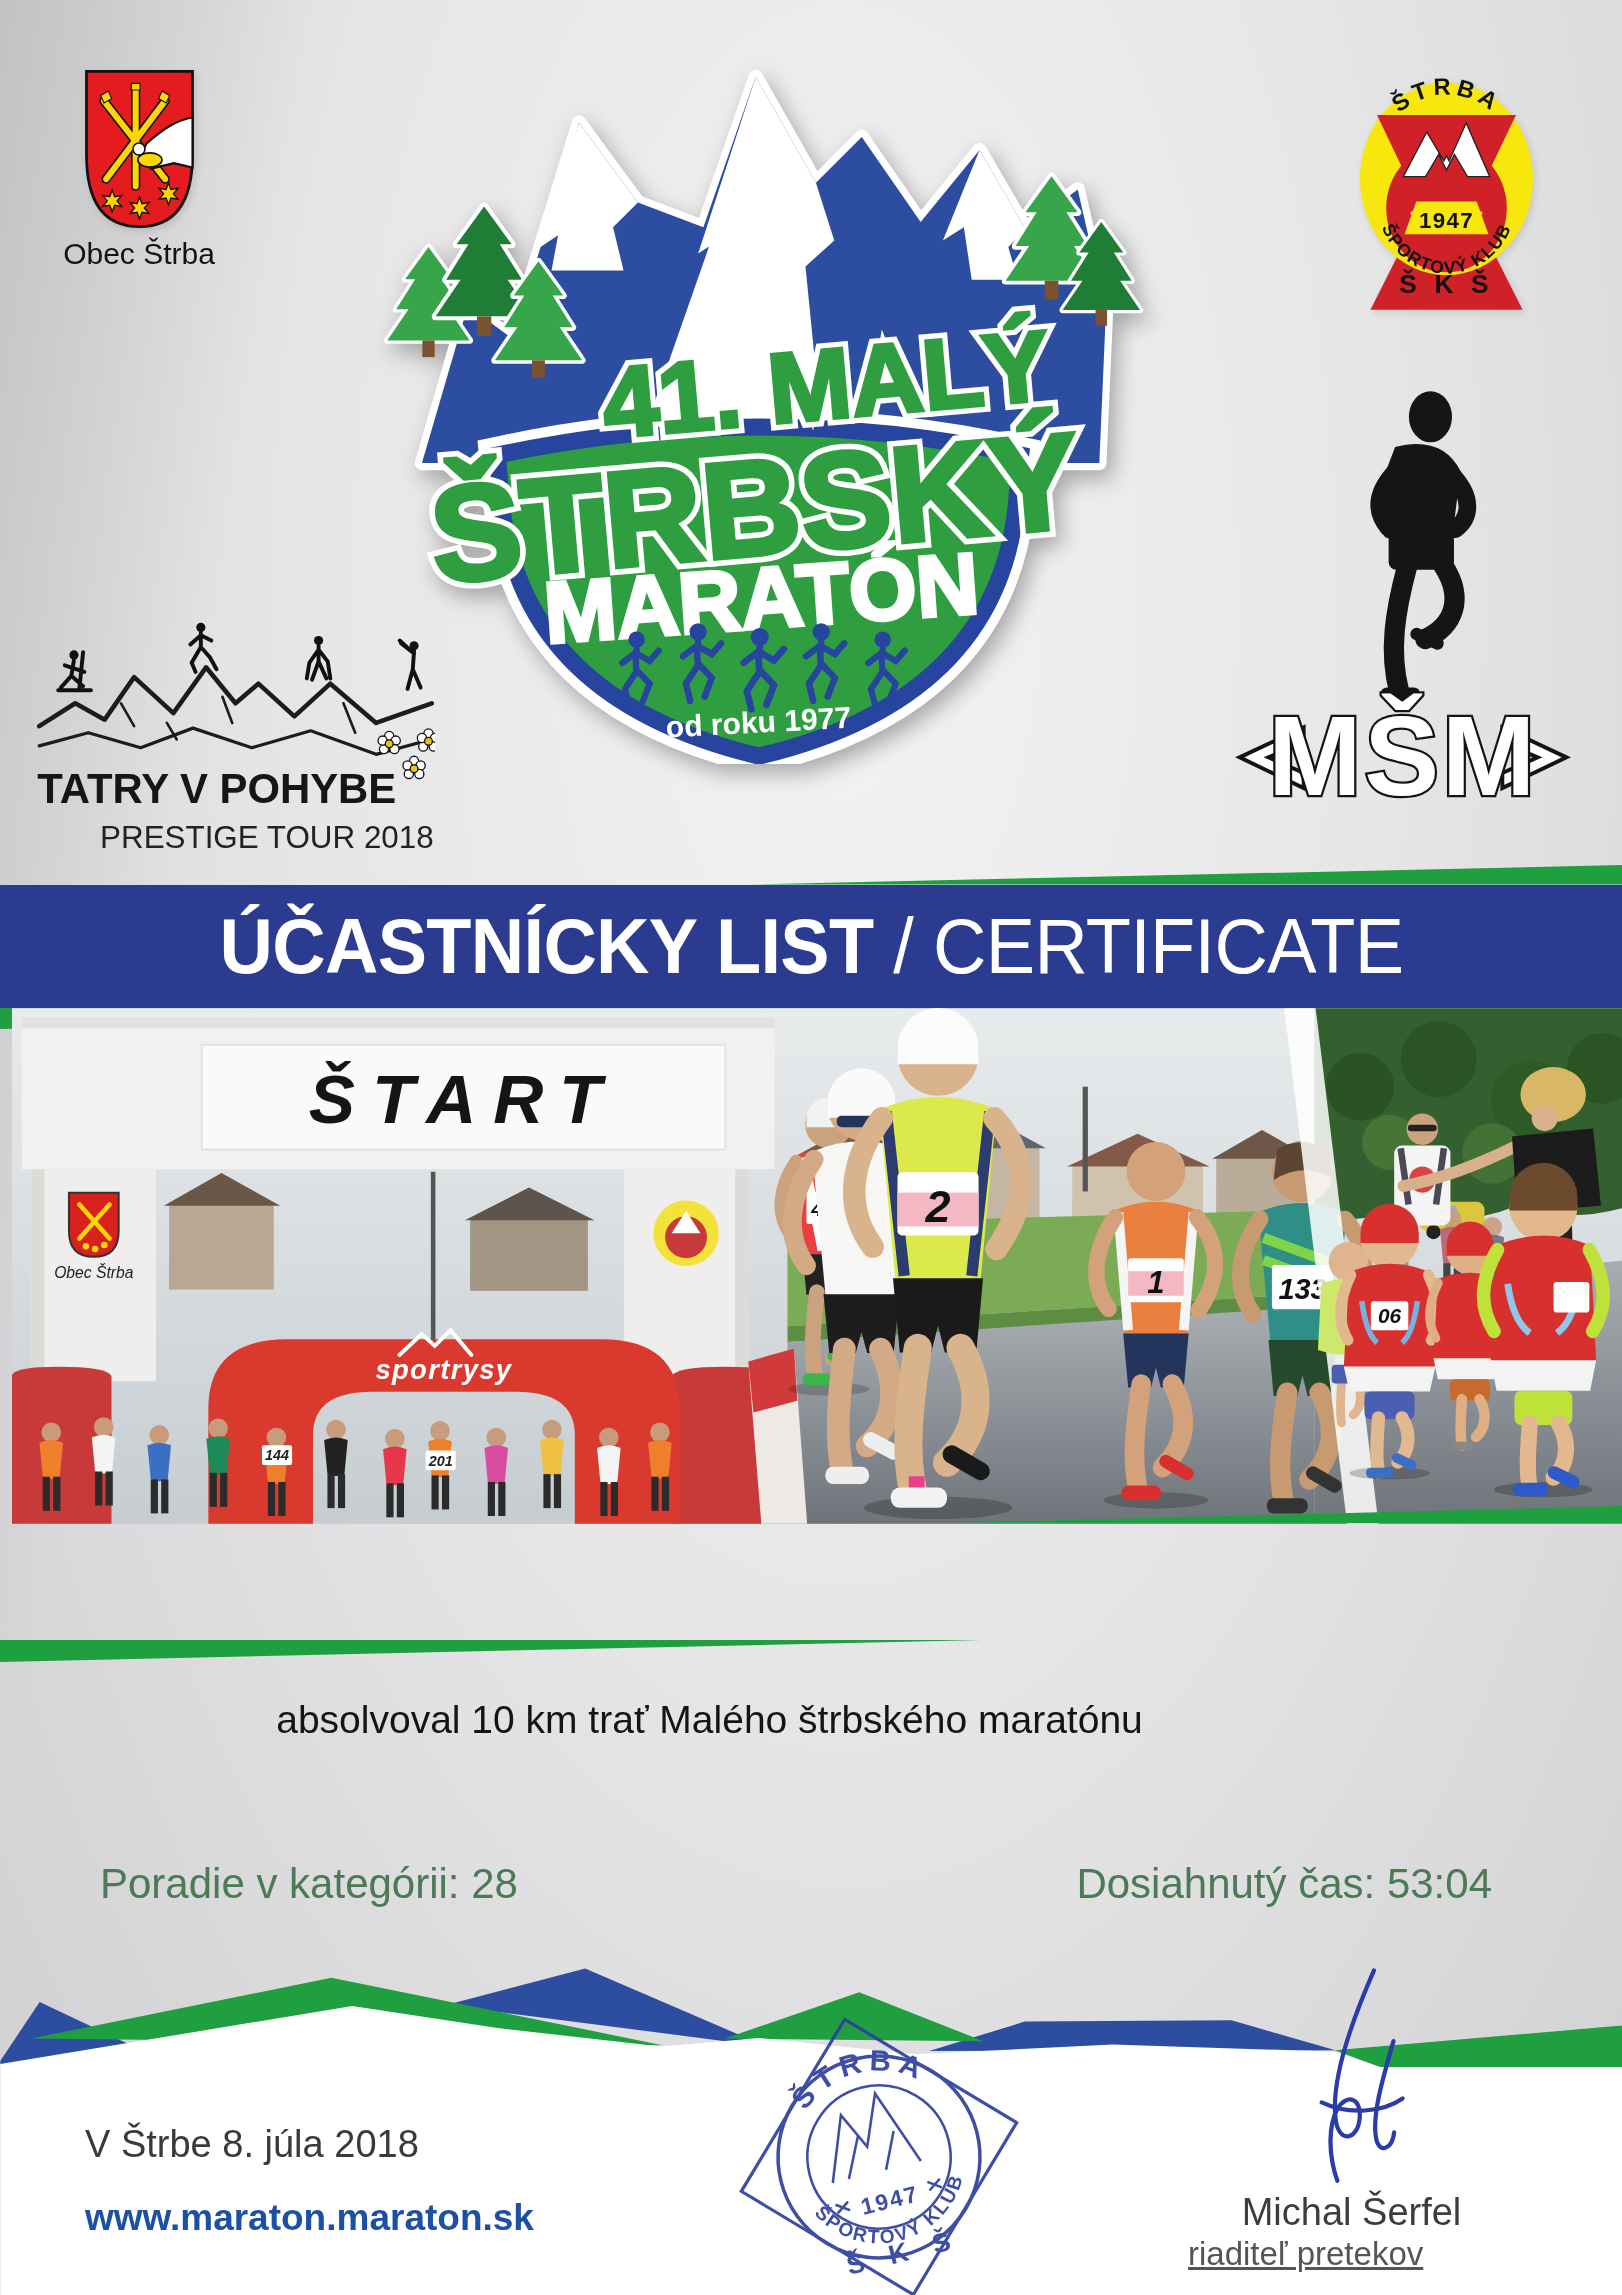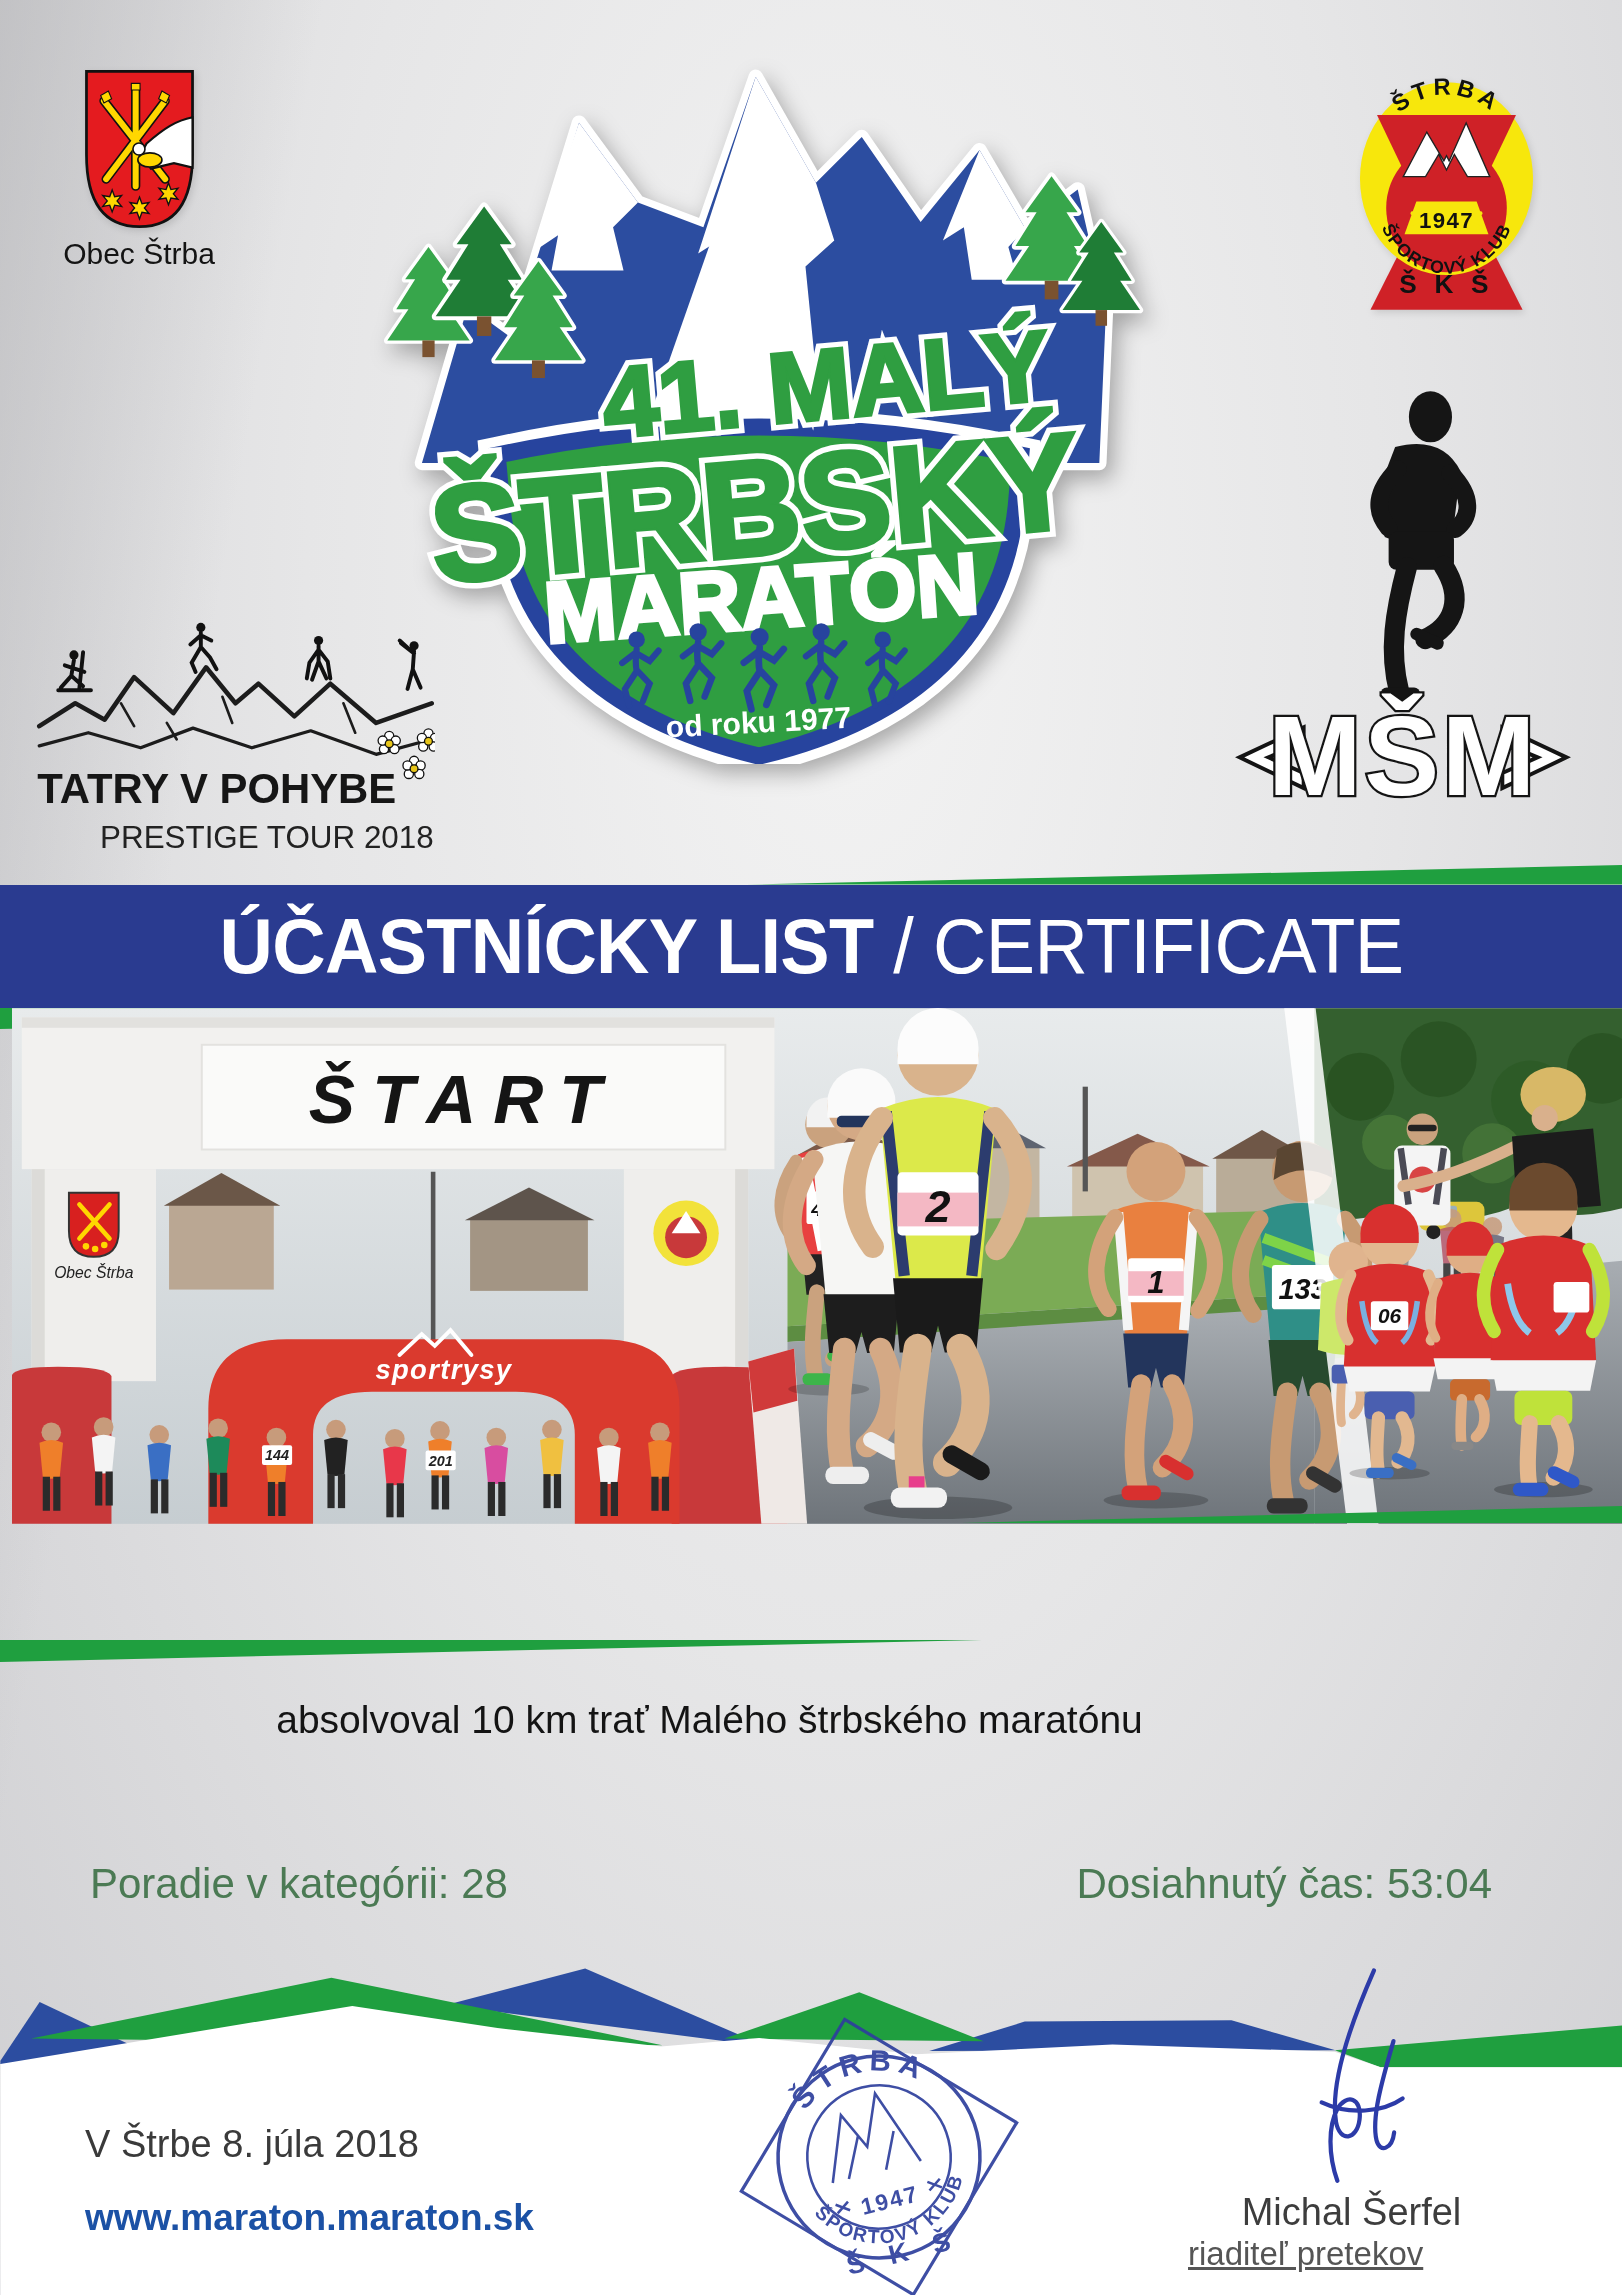--- a/index.html
+++ b/index.html
@@ -33,21 +33,21 @@
 
   .w-name-top{top:1506px;height:17px;clip-path:polygon(59.3% 100%,100% 0,100% 100%,59.3% 100%);}
   .band-name{left:0;top:1523px;width:1623px;height:116px;background:#2a3b90;}
   .band-name .txt{width:100%;height:116px;display:flex;align-items:center;justify-content:center;
     color:#fff;font-size:69px;font-weight:400;}
   .w-name-bot{top:1640px;height:22px;clip-path:polygon(0 0,60.5% 0,0 100%);}
 
   .statement{left:0;top:1695px;width:1419px;text-align:center;color:#141414;
     font-size:39px;line-height:50px;}
   .res{top:1860px;font-size:42px;color:#4b7a54;}
-  .res-left{left:90px;}
+  .res-left{left:100px;}
   .res-right{right:131px;}
 
   .bottom-svg{left:0;top:1930px;}
 
   .place-date{left:85px;top:2123px;font-size:38px;color:#3a3a3a;}
   .website{left:85px;top:2197px;font-size:37px;font-weight:700;color:#1b51a5;}
   .signer-name{left:1188px;top:2191px;width:327px;text-align:center;font-size:38px;color:#3d3d3d;}
   .signer-role{left:1188px;top:2235px;width:327px;text-align:left;font-size:33px;color:#555;text-decoration:underline;}
   .stamp{left:732px;top:2010px;opacity:.92;}
   .signature{left:1225px;top:1964px;}

